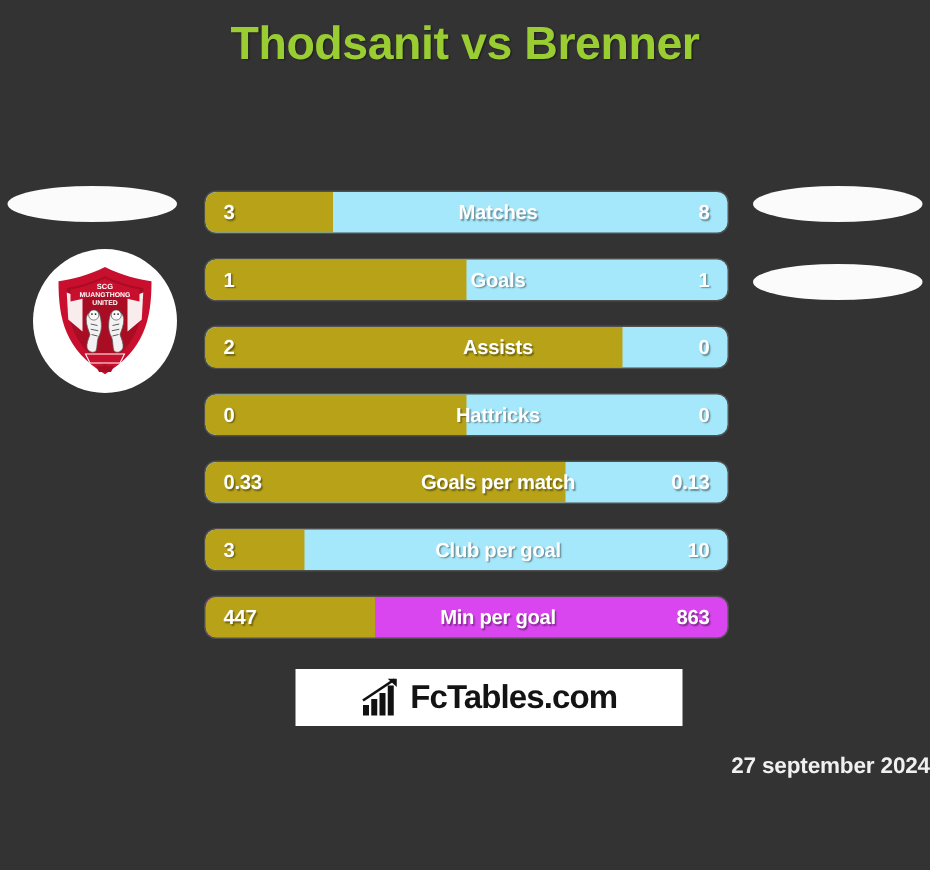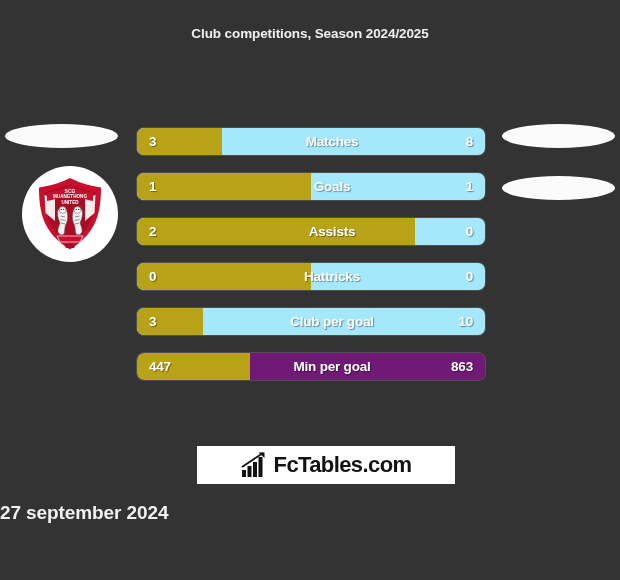--- a/index.html
+++ b/index.html
@@ -130,32 +130,32 @@
     color: #131313;
     letter-spacing: -0.6px;
   }
   .logo-icon { display: block; }
 
   
   .date {
     position: absolute;
     left: 0; right: 0;
     top: 502px;
-    text-align: left;
-    font-size: 19px;
+    text-align: right;
+    font-size: 15px;
     font-weight: bold;
     color: #f0f0f0;
     letter-spacing: -0.1px;
   }
 </style>
 </head>
 <body>
 
 <div class="header">
-  <div class="subtitle">Club competitions, Season 2024/2025</div>
+  <h1 class="main-title">Thodsanit vs Brenner</h1>
 </div>
 
 <div class="side-img side-left-top"></div>
 <div class="side-img side-right-top"></div>
 <div class="side-img side-right-mid"></div>
 
 <div class="badge-wrap">
   <svg width="78" height="82" viewBox="0 0 78 82">
 
     <path d="M39 2 C27 8 14 11 5 12 C5 40 10 62 39 80 C68 62 73 40 73 12 C64 11 51 8 39 2 Z" fill="#ffffff"></path>
@@ -223,26 +223,32 @@
       <div class="bar-label">Assists</div>
       <div class="bar-val right">0</div>
     </div>
     <div class="bar-row" style="background: rgb(165, 232, 251);">
       <div class="bar-fill" style="width: 50%; background: rgb(184, 163, 24);"></div>
       <div class="bar-val left">0</div>
       <div class="bar-label">Hattricks</div>
       <div class="bar-val right">0</div>
     </div>
     <div class="bar-row" style="background: rgb(165, 232, 251);">
+      <div class="bar-fill" style="width: 69%; background: rgb(184, 163, 24);"></div>
+      <div class="bar-val left">0.33</div>
+      <div class="bar-label">Goals per match</div>
+      <div class="bar-val right">0.13</div>
+    </div>
+    <div class="bar-row" style="background: rgb(165, 232, 251);">
       <div class="bar-fill" style="width: 19%; background: rgb(184, 163, 24);"></div>
       <div class="bar-val left">3</div>
       <div class="bar-label">Club per goal</div>
       <div class="bar-val right">10</div>
     </div>
-    <div class="bar-row" style="background: #701a75;">
+    <div class="bar-row" style="background: #d946ef;">
       <div class="bar-fill" style="width: 32.5%; background: rgb(184, 163, 24);"></div>
       <div class="bar-val left">447</div>
       <div class="bar-label">Min per goal</div>
       <div class="bar-val right">863</div>
     </div>
   </div>
 
 <div class="logo-box">
   <svg class="logo-icon" width="28" height="26" viewBox="0 0 28 26">
     <rect x="1" y="18" width="4" height="7" fill="#111111"></rect>

